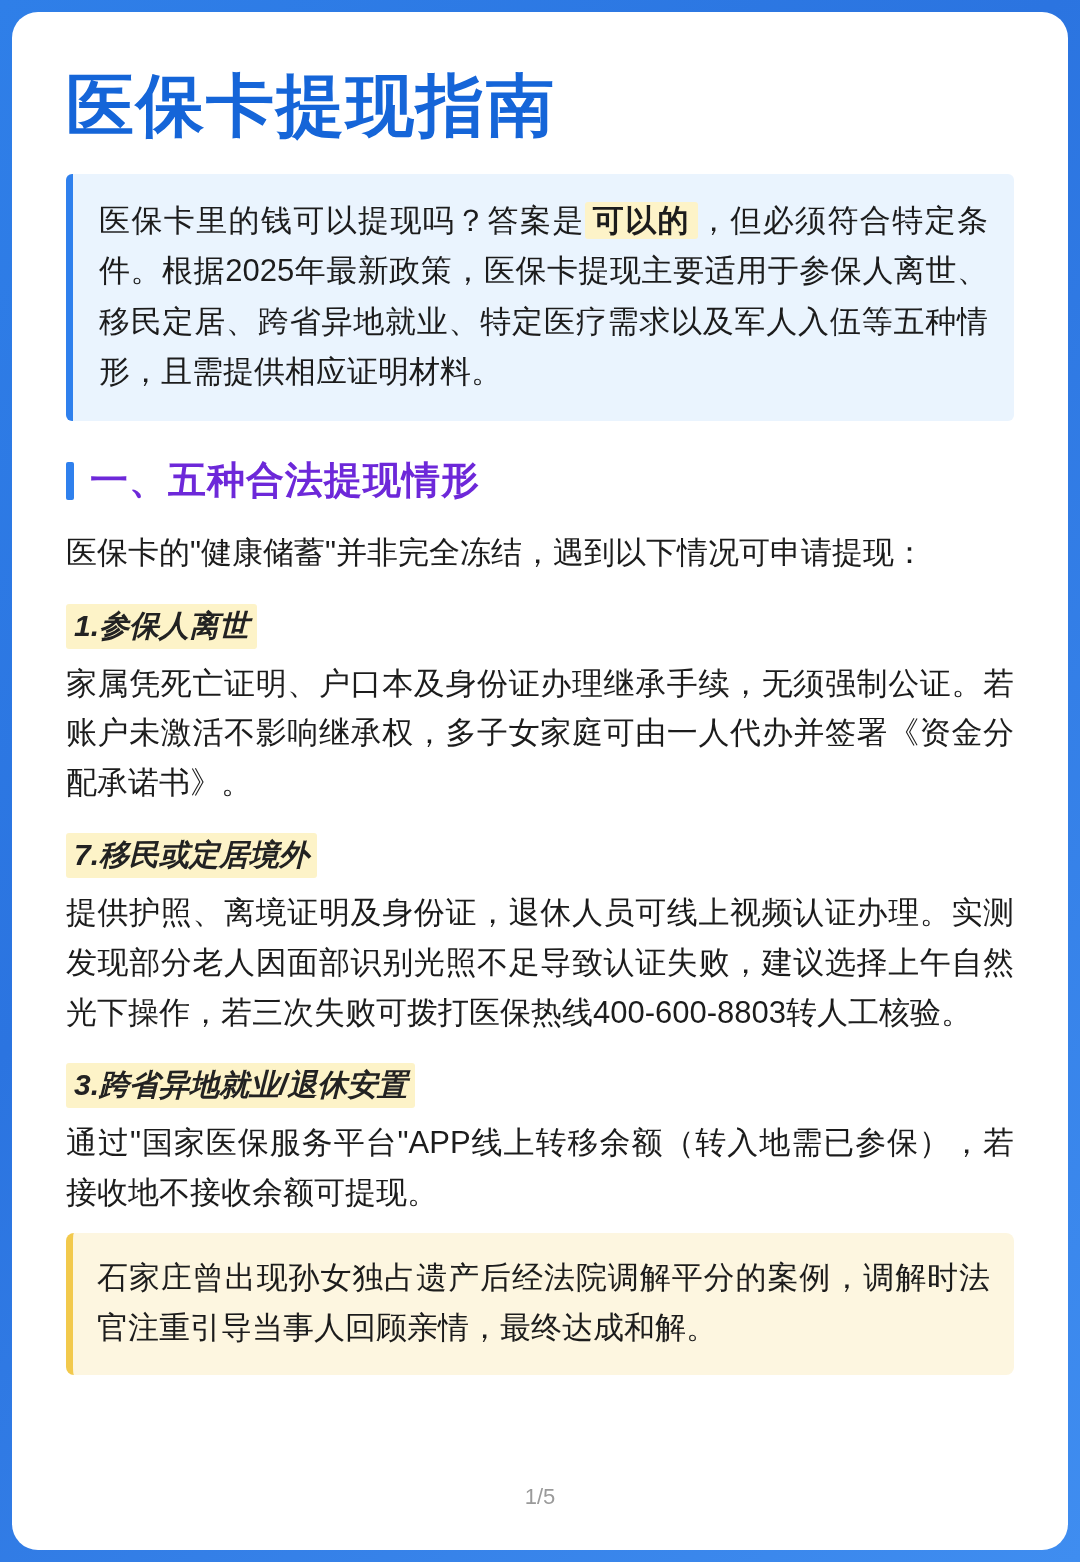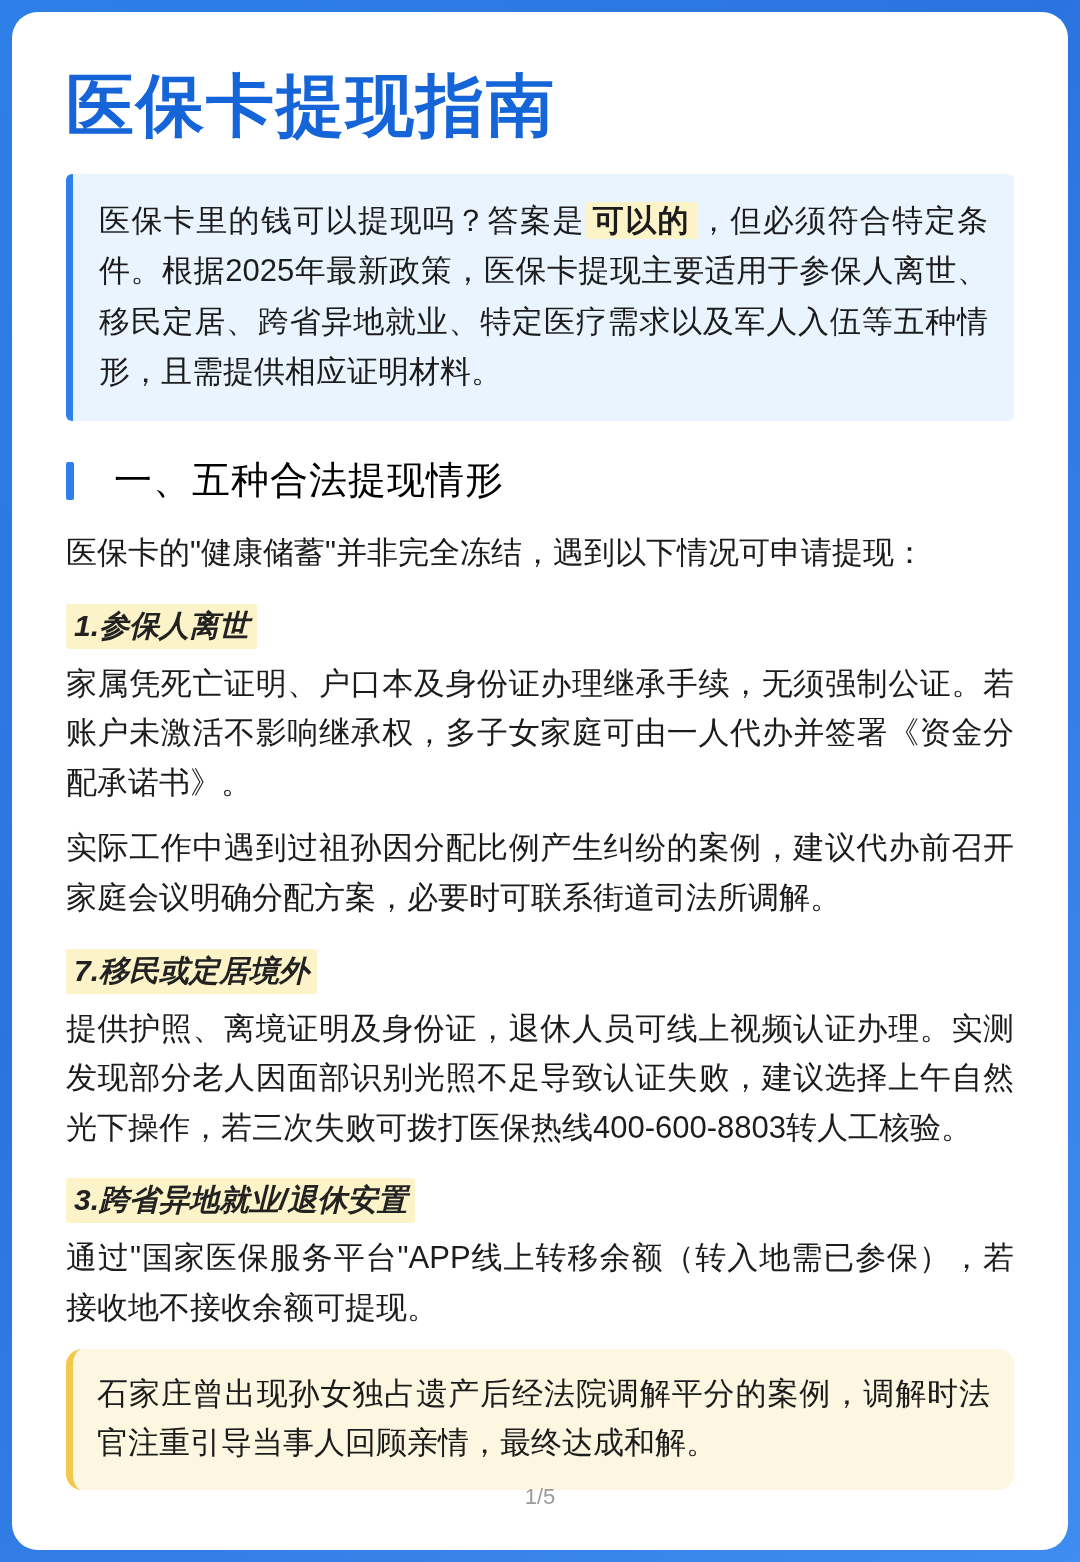--- a/index.html
+++ b/index.html
@@ -61,24 +61,23 @@
   }
   .section-bar {
     width: 8px;
     height: 38px;
     background: #2f80ed;
     border-radius: 2px;
     margin-right: 16px;
   }
   .section-title {
     font-size: 38px;
-    font-weight: normal;
-    color: #000000;
+    font-weight: bold;
+    color: #6d28d9;
     letter-spacing: 1px;
-    margin-left: 24px;
   }
   .body-text {
     font-size: 31px;
     line-height: 1.6;
     color: #1c1c1c;
     margin: 0 0 16px 0;
     text-align: justify;
   }
   .sub-head {
     display: inline-block;
@@ -90,21 +89,21 @@
     border-radius: 3px;
     margin: 10px 0 6px 0;
     font-style: italic;
   }
   .sub-head-wrap {
     margin: 12px 0 4px 0;
   }
   .note-box {
     background: #fdf6e0;
     border-left: 7px solid #f2c94c;
-    border-radius: 16px;
+    border-radius: 8px;
     padding: 20px 24px 22px 24px;
     margin-top: 10px;
   }
   .note-box p {
     margin: 0;
     font-size: 31px;
     line-height: 1.6;
     color: #1c1c1c;
     text-align: justify;
   }
@@ -133,21 +132,20 @@
     <div class="section-bar"></div>
     <div class="section-title">一、五种合法提现情形</div>
   </div>
 
   <p class="body-text">医保卡的"健康储蓄"并非完全冻结，遇到以下情况可申请提现：</p>
 
   <div class="sub-head-wrap">
     <span class="sub-head">1.参保人离世</span>
   </div>
   <p class="body-text">家属凭死亡证明、户口本及身份证办理继承手续，无须强制公证。若账户未激活不影响继承权，多子女家庭可由一人代办并签署《资金分配承诺书》。</p>
-  <p class="body-text">实际工作中遇到过祖孙因分配比例产生纠纷的案例，建议代办前召开家庭会议明确分配方案，必要时可联系街道司法所调解。</p>
 
   <div class="sub-head-wrap">
     <span class="sub-head">7.移民或定居境外</span>
   </div>
   <p class="body-text">提供护照、离境证明及身份证，退休人员可线上视频认证办理。实测发现部分老人因面部识别光照不足导致认证失败，建议选择上午自然光下操作，若三次失败可拨打医保热线400-600-8803转人工核验。</p>
 
   <div class="sub-head-wrap">
     <span class="sub-head">3.跨省异地就业/退休安置</span>
   </div>
   <p class="body-text">通过"国家医保服务平台"APP线上转移余额（转入地需已参保），若接收地不接收余额可提现。</p>

